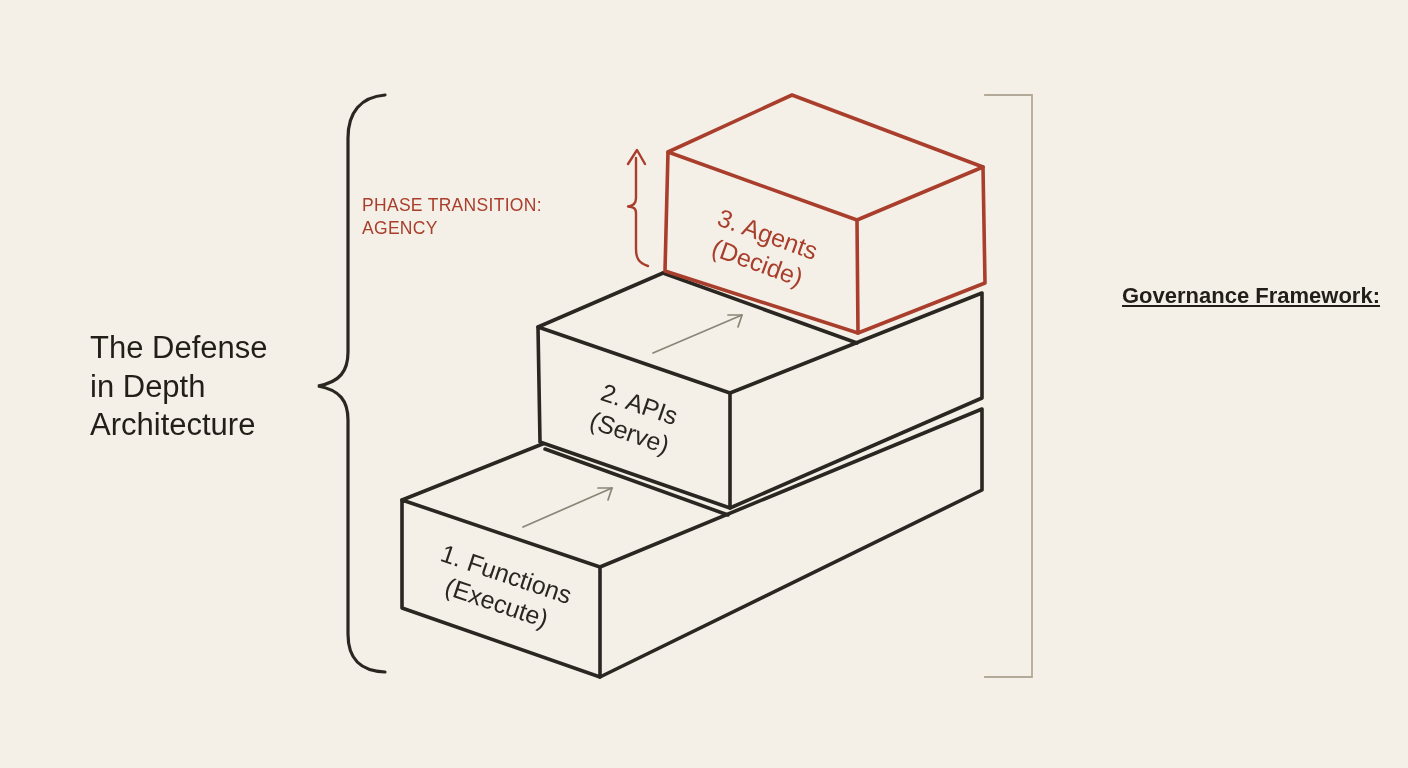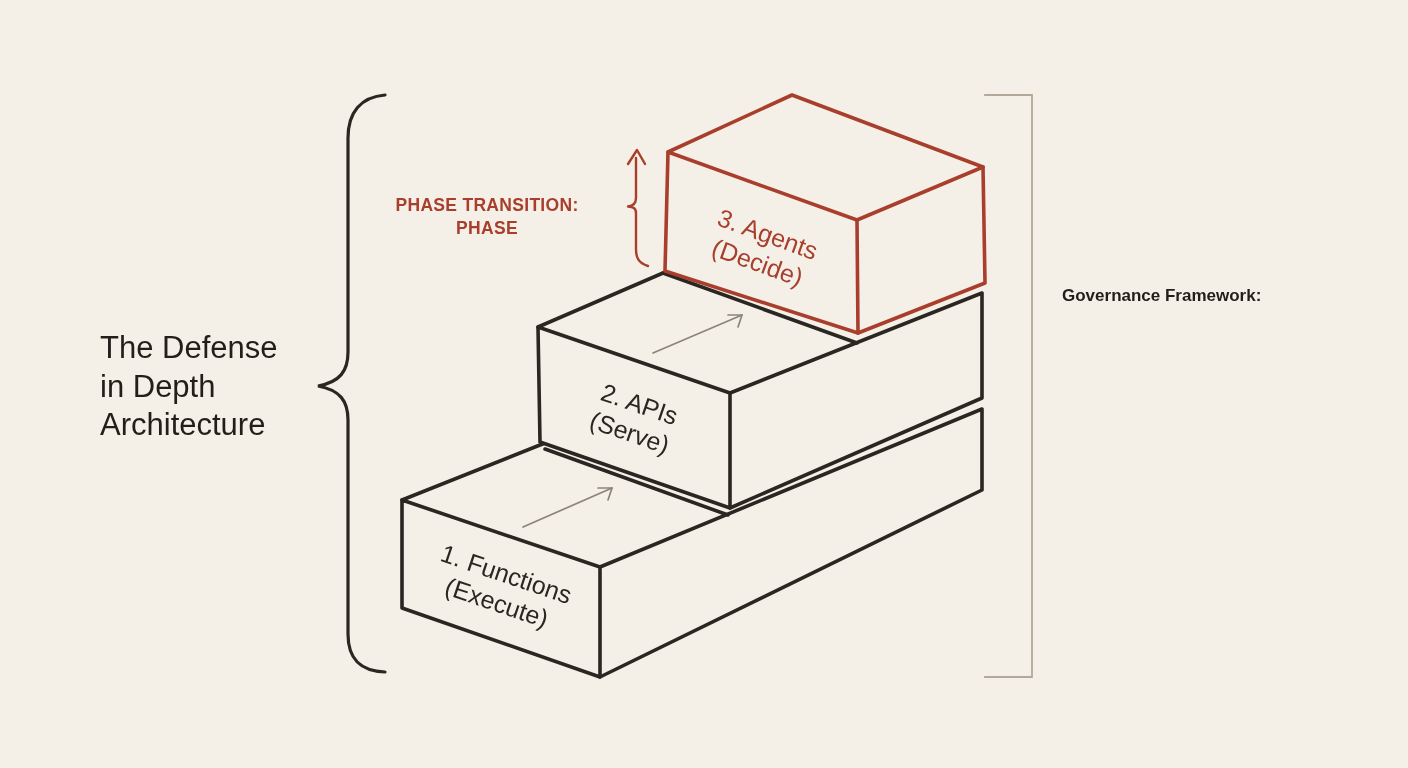--- a/index.html
+++ b/index.html
@@ -34,35 +34,36 @@
   text.tier-label{
     font-family:"Liberation Sans", sans-serif;
     font-size:25px;font-weight:500;
     text-anchor:middle;
   }
   text.tier-ink{fill:var(--ink);}
   text.tier-red{fill:var(--accent-red);}
 
   
   .title{
-    position:absolute;left:100px;top:329px;
+    position:absolute;left:90px;top:329px;
     font-size:31px;line-height:38.5px;font-weight:500;
     color:var(--text-dark);white-space:pre-line;
   }
   .phase-label{
     position:absolute;left:362px;top:194px;width:250px;
-    text-align:center;
-    font-size:17.5px;line-height:22.5px;font-weight:700;
+    text-align:left;
+    font-size:17.5px;line-height:22.5px;font-weight:400;
     letter-spacing:0.3px;
     color:var(--accent-red);
   }
   .governance{
-    position:absolute;left:1062px;top:285px;width:262px;
-    font-size:17px;line-height:22.7px;
+    position:absolute;left:1122px;top:285px;width:262px;
+    font-size:22px;line-height:22.7px;
     color:var(--text-dark);
+    text-decoration:underline;
   }
   .governance .gov-heading{font-weight:700;display:block;}
   .governance .gov-body{white-space:pre-line;}
 </style>
 </head>
 <body>
 
 <div class="stage">
 
   <svg class="diagram" viewBox="0 0 1408 768">
@@ -127,20 +128,20 @@
 
     <path class="bracket" d="M985,95 L1032,95 L1032,677 L985,677"></path>
   </svg>
 
   <div class="title">The Defense
 in Depth
 Architecture</div>
 
   <div class="phase-label">
     <div>PHASE TRANSITION:</div>
-    <div>PHASE</div>
+    <div>AGENCY</div>
   </div>
 
   <div class="governance">
     <span class="gov-heading">Governance Framework:</span>
   </div>
 
 </div>
 
 </body></html>

